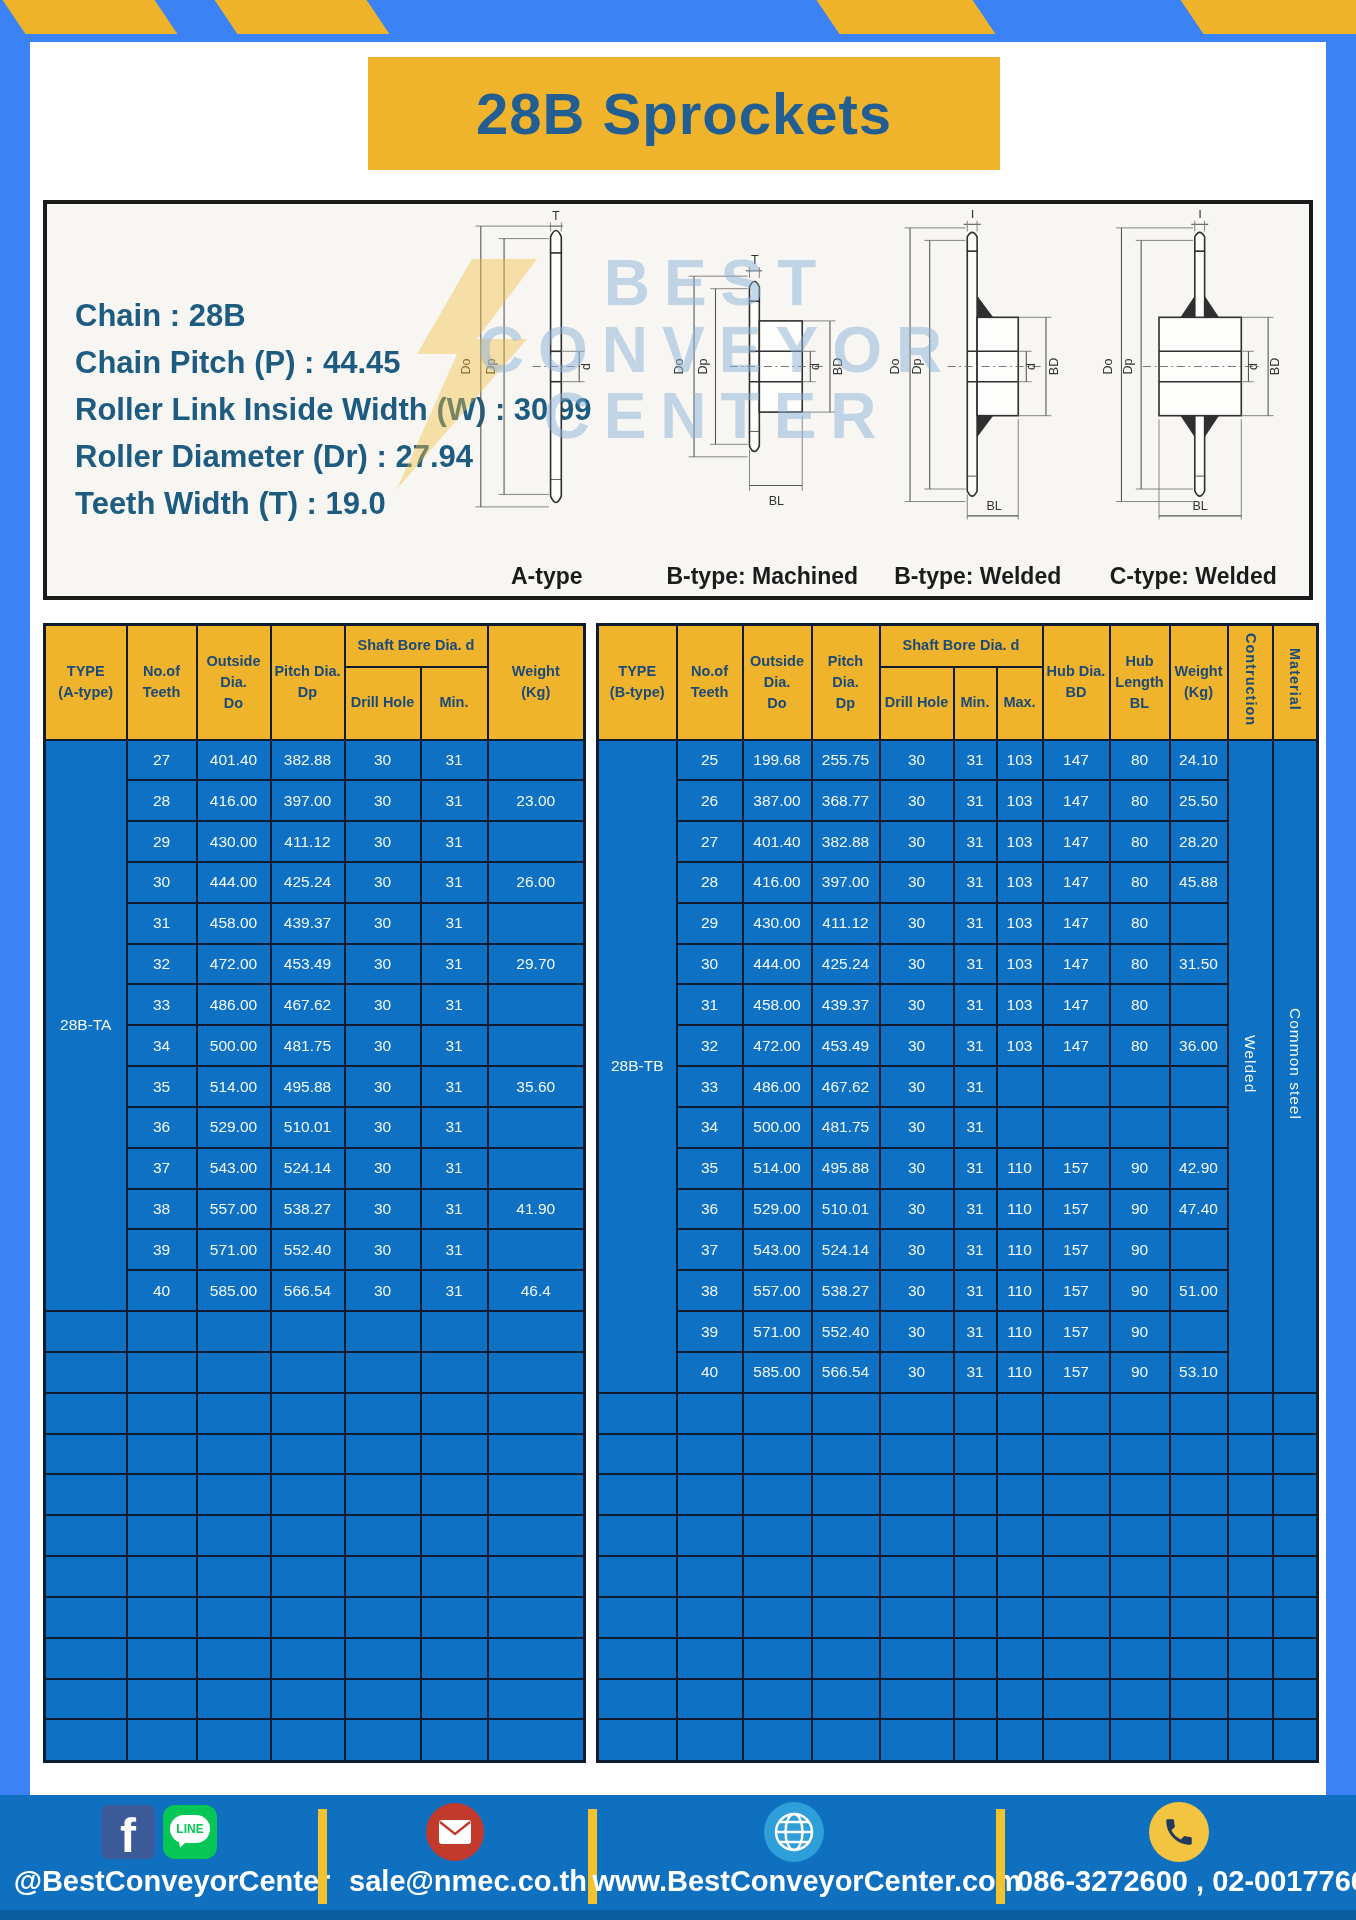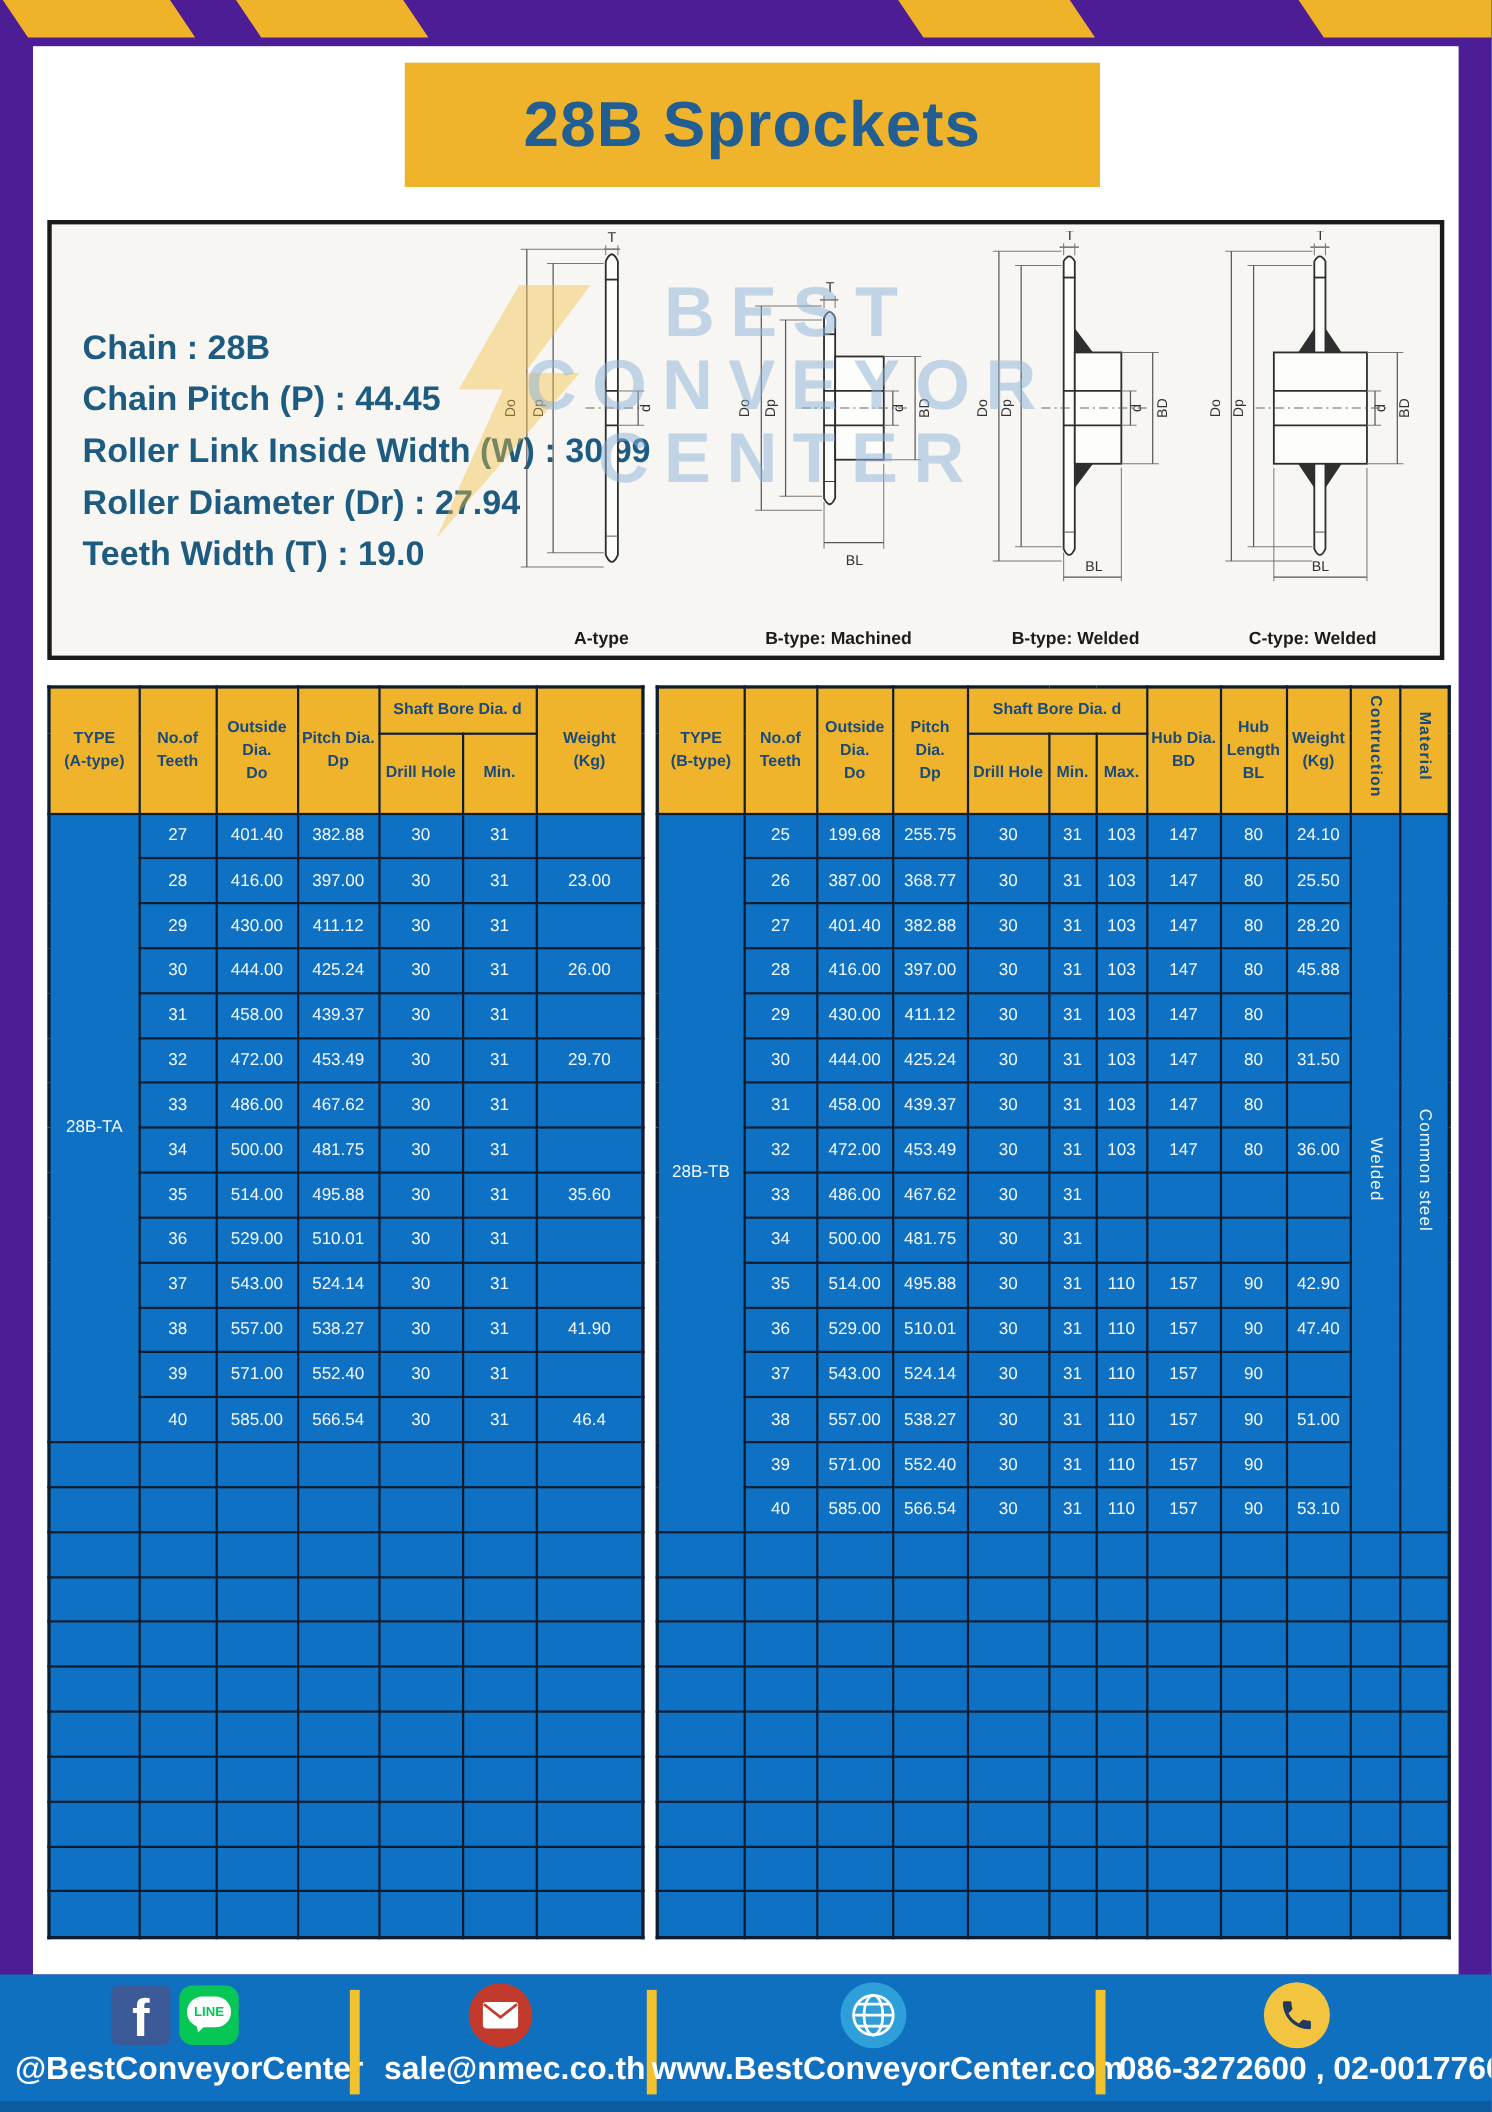--- a/index.html
+++ b/index.html
@@ -1,16 +1,16 @@
 <!DOCTYPE html>
 <html><head>
 <meta charset="utf-8">
 <style>
   html,body{margin:0;padding:0;background:#1577C5;}
-  .page{position:relative;width:1356px;height:1920px;background:#4c1d95;overflow:hidden;
+  .page{position:relative;width:1356px;height:1920px;background:#3b82f6;overflow:hidden;
         font-family:"Liberation Sans",sans-serif;}
   
   .stripe{position:absolute;top:0;height:34px;background:#EFB32A;transform:skewX(34deg);}
   
   .content{position:absolute;left:30px;top:42px;width:1296px;height:1753px;background:#FFFFFF;}
   
   .title-box{position:absolute;left:338px;top:15px;width:632px;height:113px;background:#EFB42B;
              display:flex;align-items:center;justify-content:center;}
   .title-box h1{margin:0;font-size:58px;font-weight:bold;color:#235E92;letter-spacing:1px;}
   
@@ -18,21 +18,21 @@
               border:4px solid #1a1a1a;box-sizing:border-box;}
   .spec-lines{position:absolute;left:28px;top:88px;}
   .spec-line{font-size:31px;font-weight:bold;color:#1D5C80;line-height:47px;white-space:nowrap;}
   .watermark{position:absolute;left:400px;top:46px;width:540px;text-align:center;z-index:3;
              pointer-events:none;color:rgba(140,178,216,0.5);font-weight:bold;font-size:64px;
              letter-spacing:14px;line-height:1.04;}
   .wm-logo{position:absolute;left:330px;top:55px;z-index:3;pointer-events:none;}
   .diagrams{position:absolute;left:392px;top:6px;right:8px;bottom:4px;display:flex;z-index:2;}
   .diag{flex:1;display:flex;flex-direction:column;align-items:center;justify-content:space-between;
         padding-bottom:2px;}
-  .diag-caption{font-size:16px;color:#1b1b1b;font-weight:bold;margin-top:40px;}
+  .diag-caption{font-size:23px;color:#1b1b1b;font-weight:bold;margin-top:40px;}
   .dim{stroke:#555;stroke-width:1.2;fill:none;}
   .ext{stroke:#777;stroke-width:1;fill:none;}
   .shape{stroke:#2f2f2f;stroke-width:1.8;fill:#FDFDFB;}
   .cline{stroke:#666;stroke-width:1;stroke-dasharray:9 4 2 4;fill:none;}
   .dimtext{font-size:14px;fill:#333;font-family:"Liberation Sans",sans-serif;}
   .weld{fill:#2f2f2f;stroke:none;}
   
   .table-wrap{position:absolute;top:581px;}
   .table-wrap.left{left:13px;width:540px;height:1140px;}
   .table-wrap.right{left:566px;width:720px;height:1140px;}

